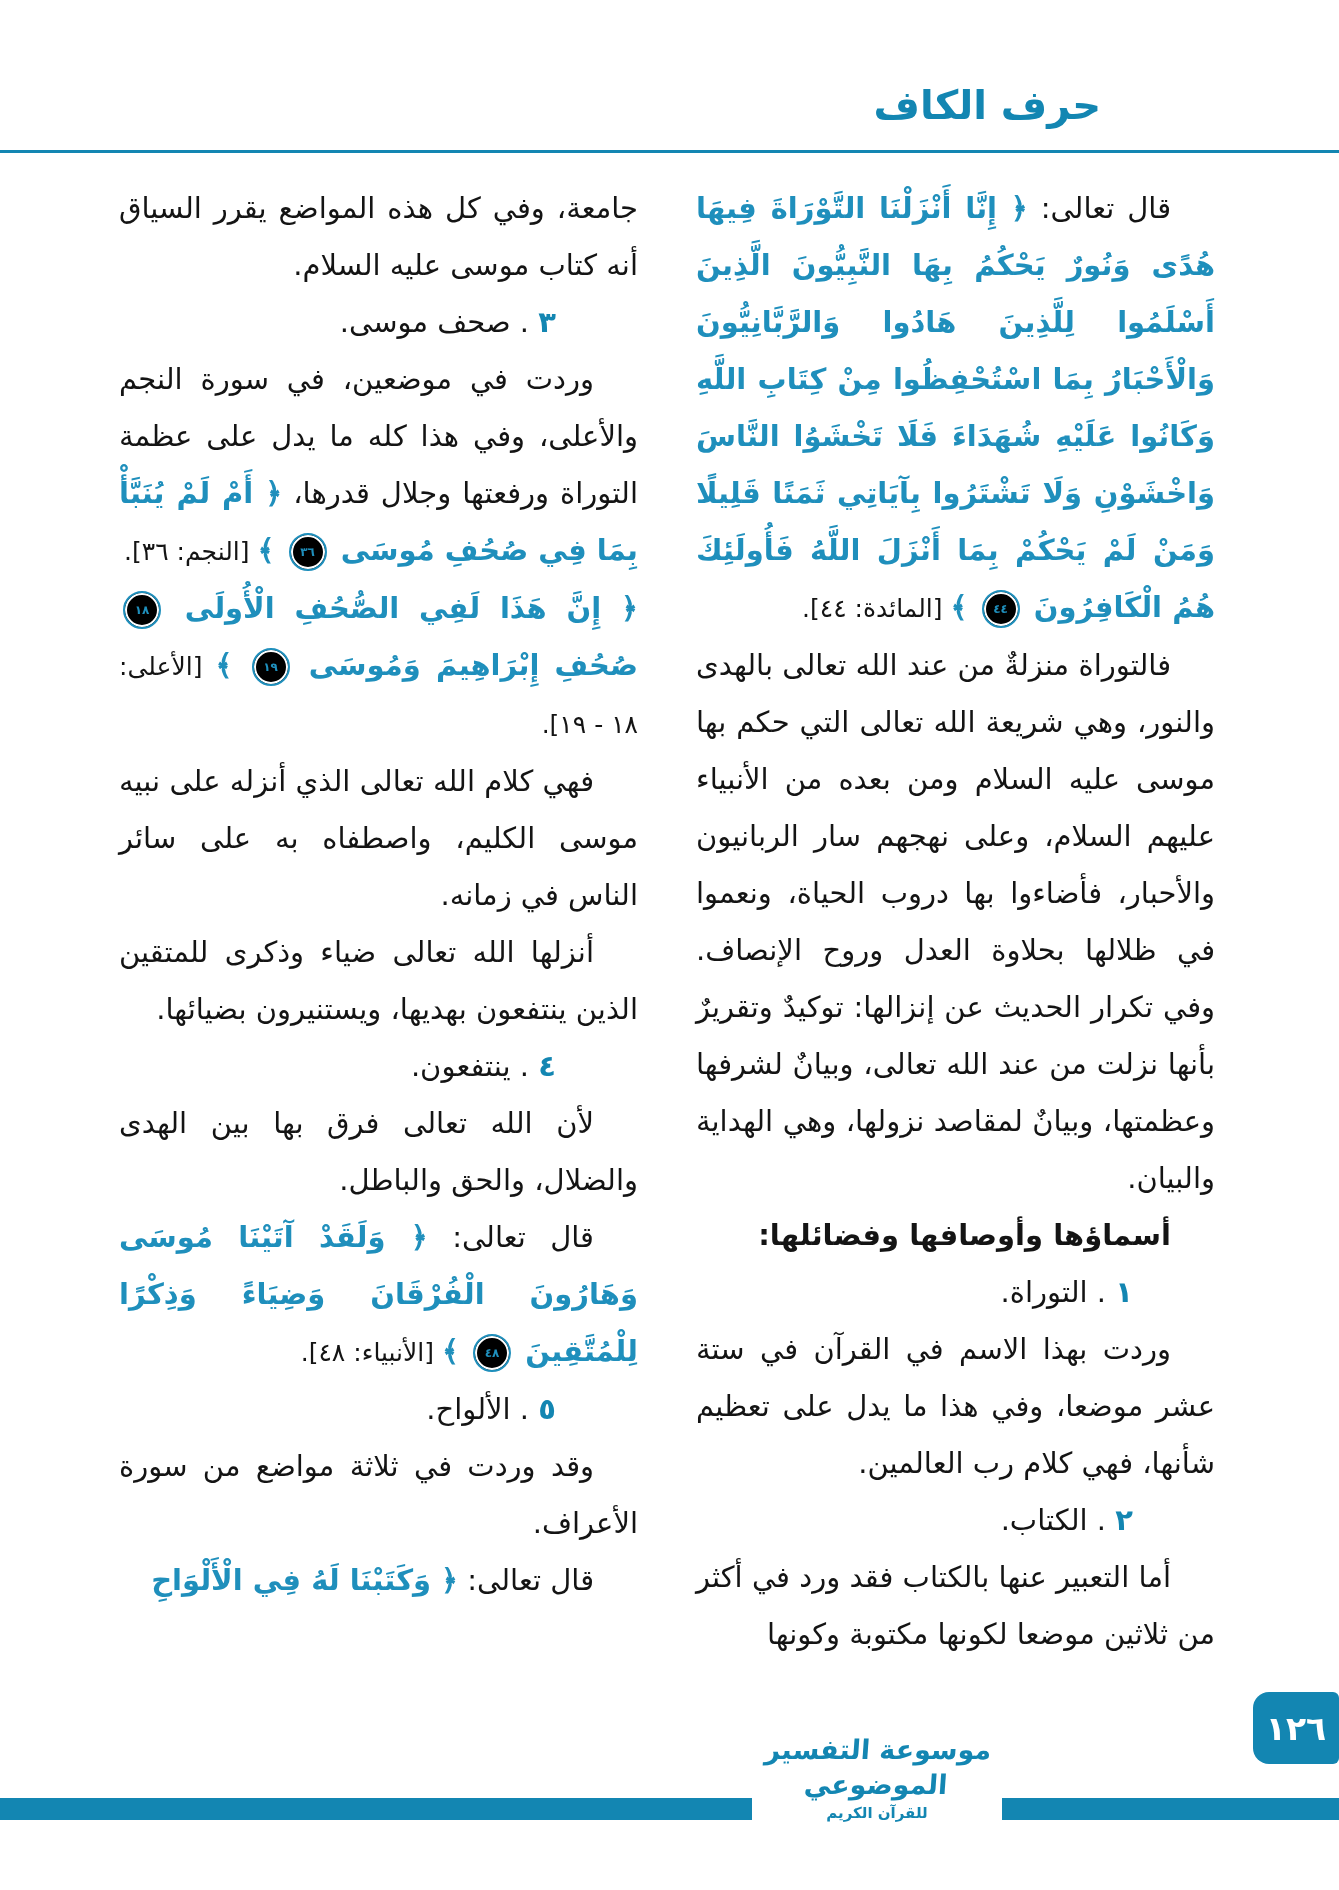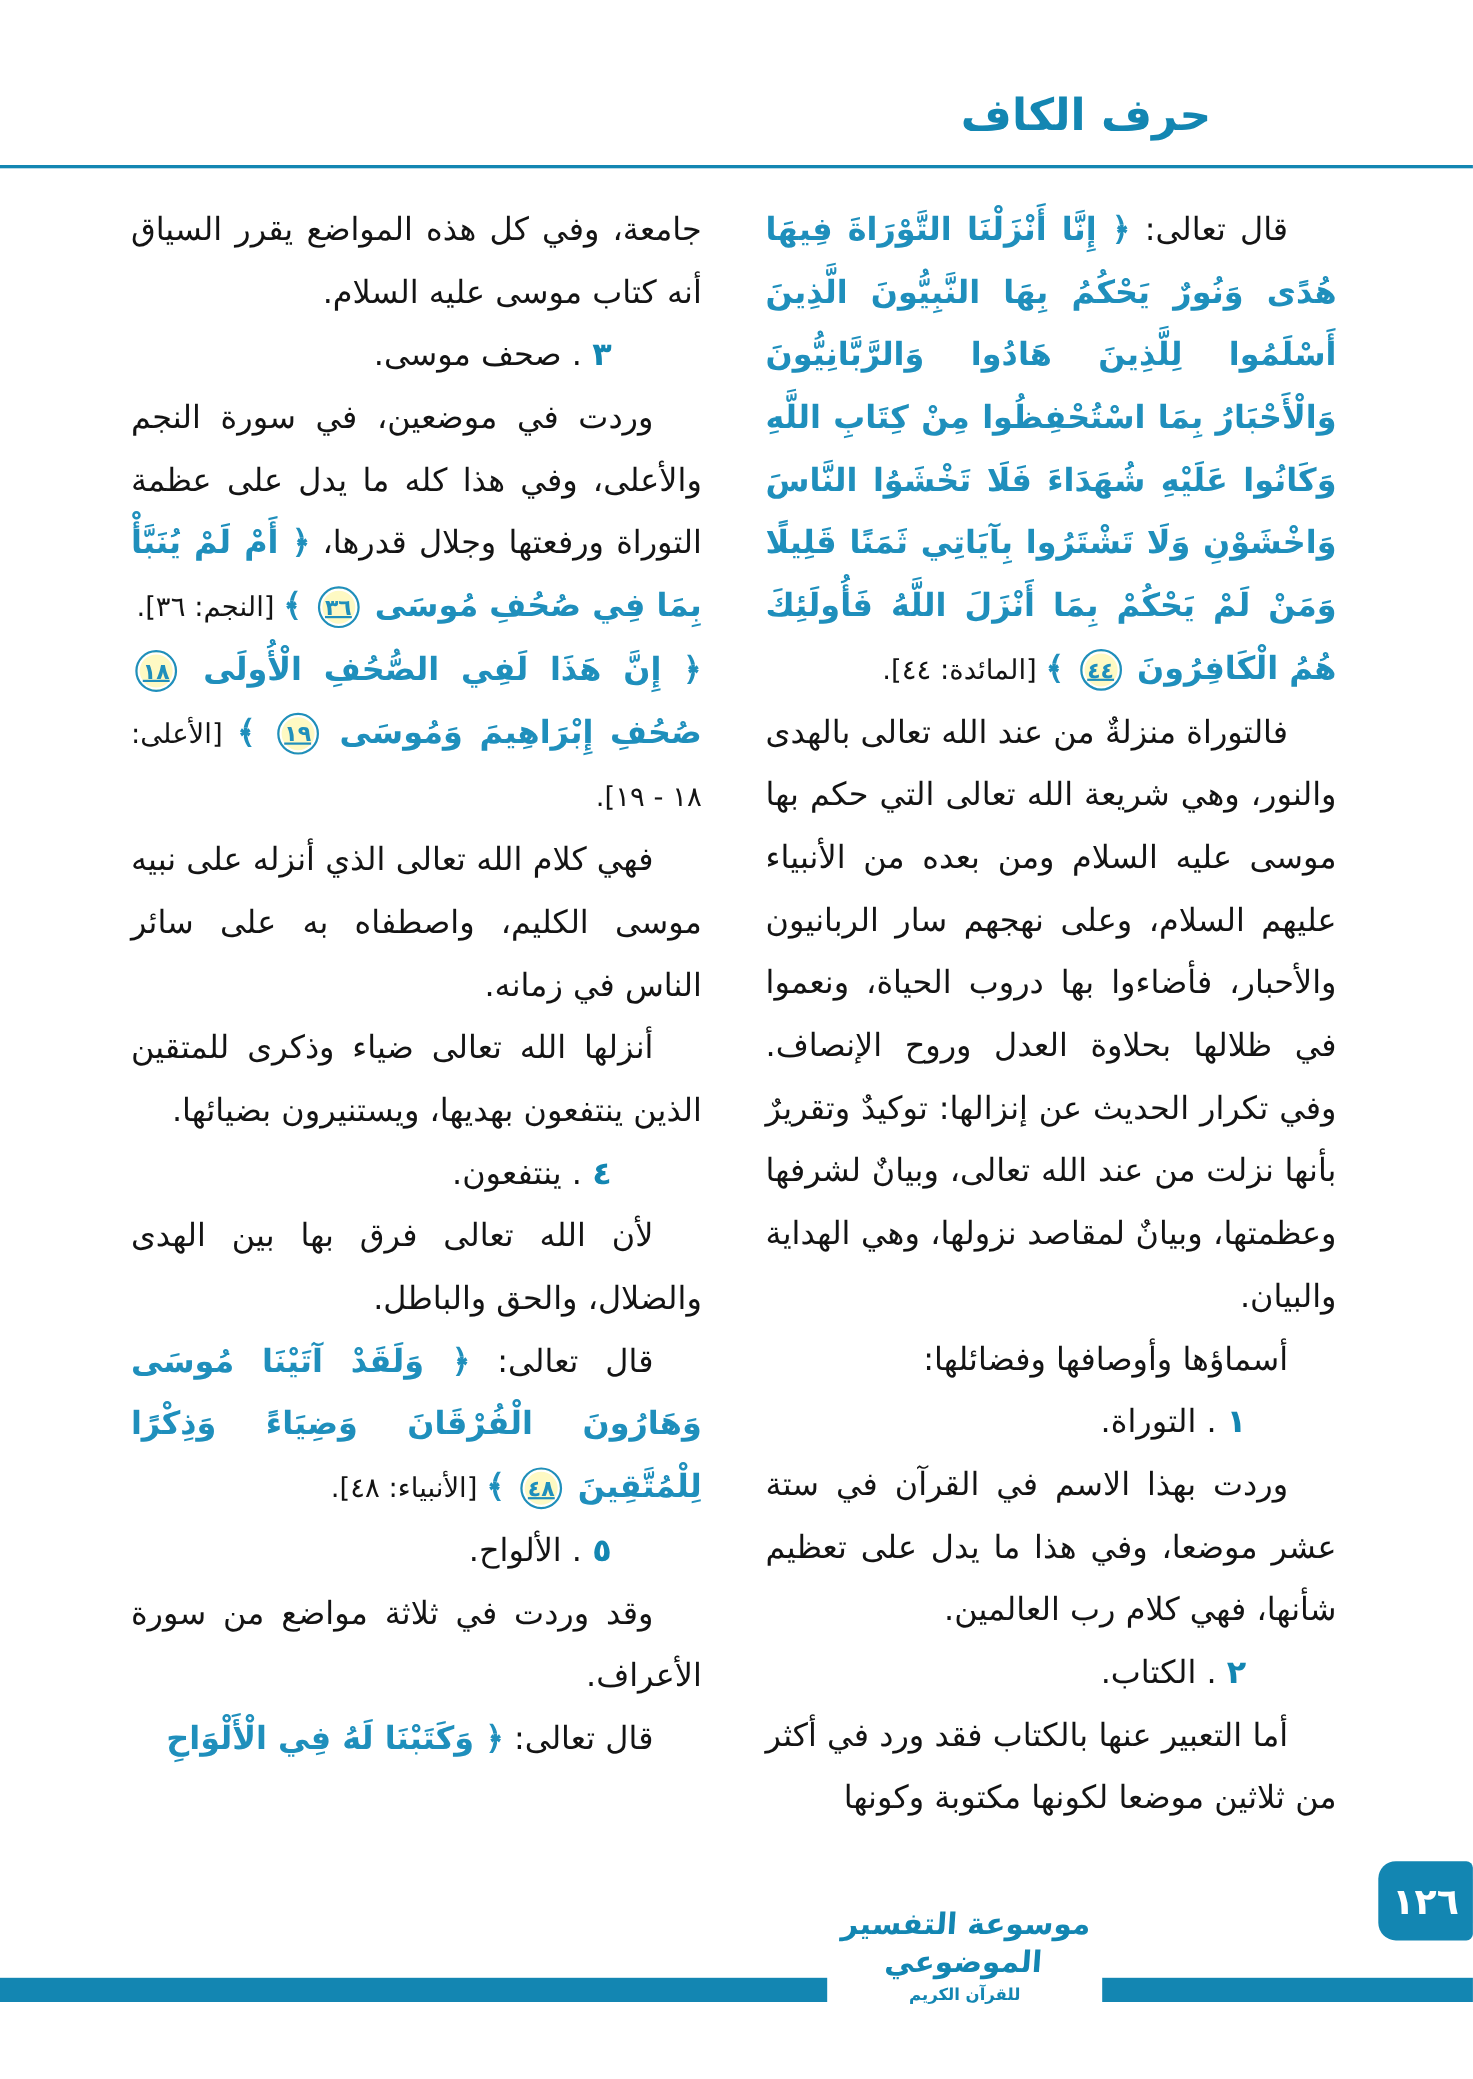--- a/index.html
+++ b/index.html
@@ -36,34 +36,33 @@
   .col{
     width:519px;
     font-size:29px;line-height:57px;color:var(--text);
     text-align:justify;
   }
   .block{text-indent:44px;}
   .block.no-indent{text-indent:0;}
   .heading{font-weight:bold;text-indent:82px;}
   .hnum{color:var(--accent);font-weight:bold;}
   .htxt{color:var(--text);font-weight:normal;}
-  .subheading{font-weight:normal;text-indent:44px;}
+  .subheading{font-weight:bold;text-indent:44px;}
   .intro{color:var(--text);font-weight:normal;}
   .quran{color:var(--quran);font-weight:bold;}
   .ref{color:var(--text);font-weight:normal;font-size:25px;}
   .ayah{
     display:inline-flex;align-items:center;justify-content:center;
     width:38px;height:38px;
     border:2px solid var(--quran);border-radius:50%;
-    font-size:20px;line-height:1;vertical-align:middle;
+    font-size:12px;line-height:1;vertical-align:middle;
     margin:0 4px;color:var(--quran);font-weight:bold;
     text-indent:0;
-    background:#fef9c3;
+    background:#000000;
     box-shadow:0 0 0 2px #ffffff inset;
-    text-decoration:underline;
   }
   
   .footer-bar{
     position:absolute;top:1798px;left:0;width:100%;height:22px;
     background:var(--accent);
   }
   .logo{
     position:absolute;top:1726px;left:752px;width:250px;
     text-align:center;background:#ffffff;padding:6px 10px 8px;
     z-index:2;

